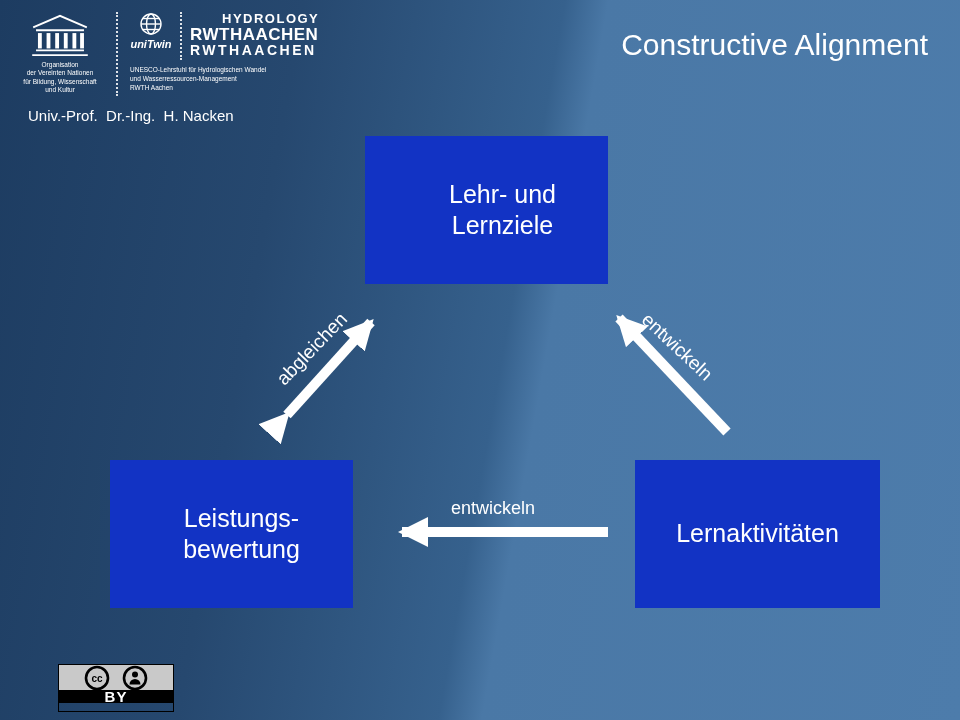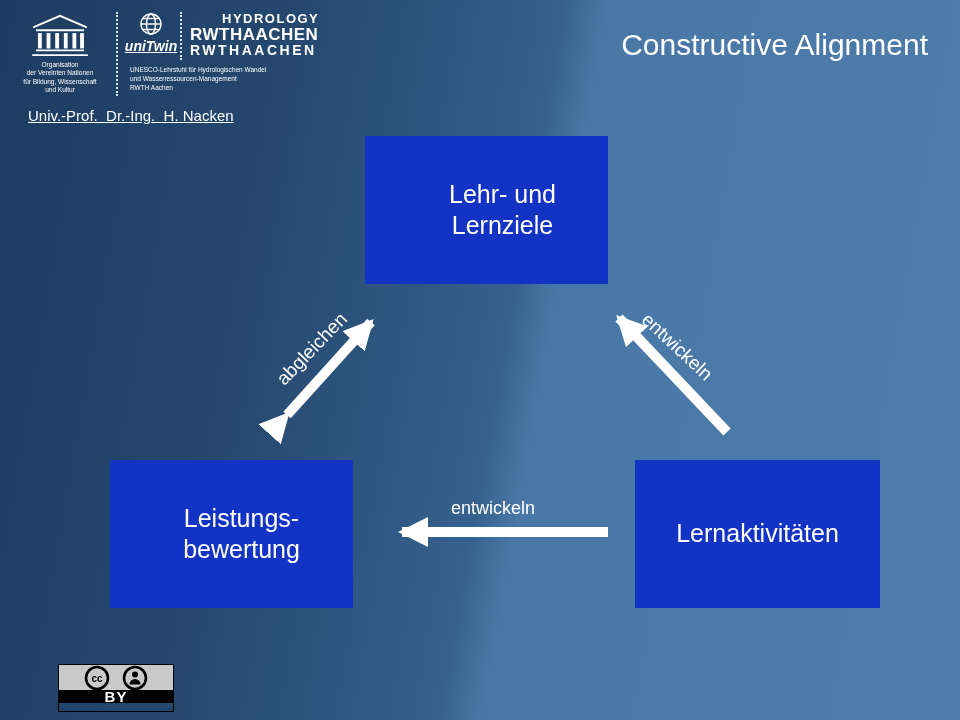--- a/index.html
+++ b/index.html
@@ -14,28 +14,28 @@
   
   .header { position:absolute; left:16px; top:12px; display:flex; gap:12px; color:#fff; }
   .unesco-col { width:88px; display:flex; flex-direction:column; align-items:center; }
   .tiny-caption { font-size:6.5px; line-height:1.3; text-align:center; color:#ffffff; white-space:pre-line; margin-top:3px; }
   .dotsep { border-left:2px dotted rgba(255,255,255,.85); }
   .dotsep.tall { height:84px; }
   .dotsep.short { height:48px; margin:0 8px; }
   .right-col { display:flex; flex-direction:column; }
   .logo-row { display:flex; align-items:flex-start; }
   .unitwin { display:flex; flex-direction:column; align-items:center; width:42px; }
-  .unitwin-label { font-size:14px; font-weight:bold; font-style:italic; margin-top:2px;text-decoration:underline; }
+  .unitwin-label { font-size:11px; font-weight:bold; font-style:italic; margin-top:2px; }
   .rwth-block { display:flex; flex-direction:column; line-height:1.05; }
   .hydrology { font-size:13px; font-weight:bold; letter-spacing:1.5px;padding-left:32px; }
   .rwth { font-size:17px; font-weight:bold; letter-spacing:.5px; }
   .university { font-size:14px; font-weight:bold; letter-spacing:2.5px; }
   .chair-caption { font-size:6.5px; line-height:1.35; color:#fff; white-space:pre-line; margin-top:6px; }
 
-  .author { position:absolute; left:28px; top:107px; color:#fff; font-size:15px; white-space:pre;text-decoration:underline; }
+  .author { position:absolute; left:28px; top:107px; color:#fff; font-size:15px; white-space:pre; }
   .slide-title { position:absolute; right:32px; top:28px; color:#fff; font-size:30px; }
 
   
   .dbox {
     position:absolute; display:flex; align-items:center; justify-content:center;
     color:#fff; font-size:25px; line-height:1.25; text-align:center; white-space:pre-line;
   }
   .box-top   { left:365px; top:136px; width:243px; height:148px; }
   .box-left  { left:110px; top:460px; width:243px; height:148px; }
   .box-right { left:635px; top:460px; width:245px; height:148px; }

